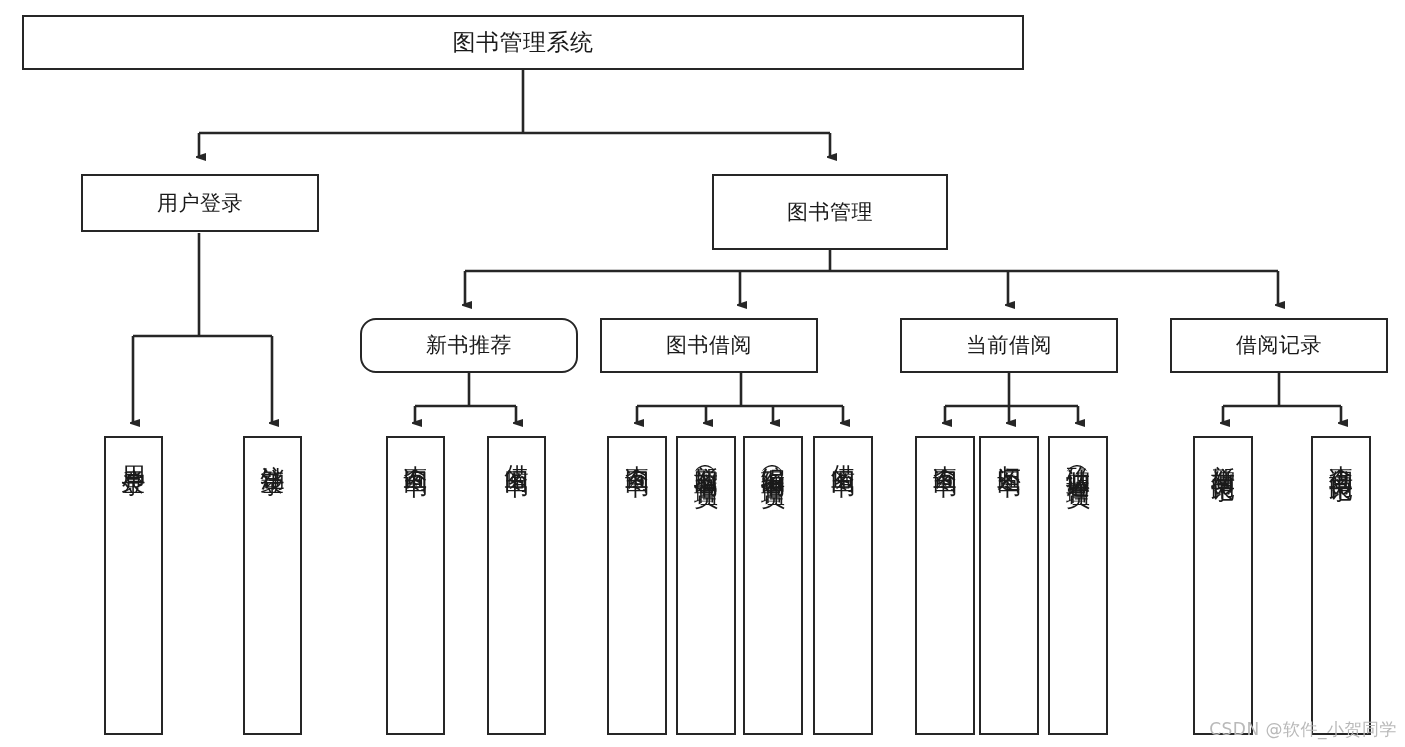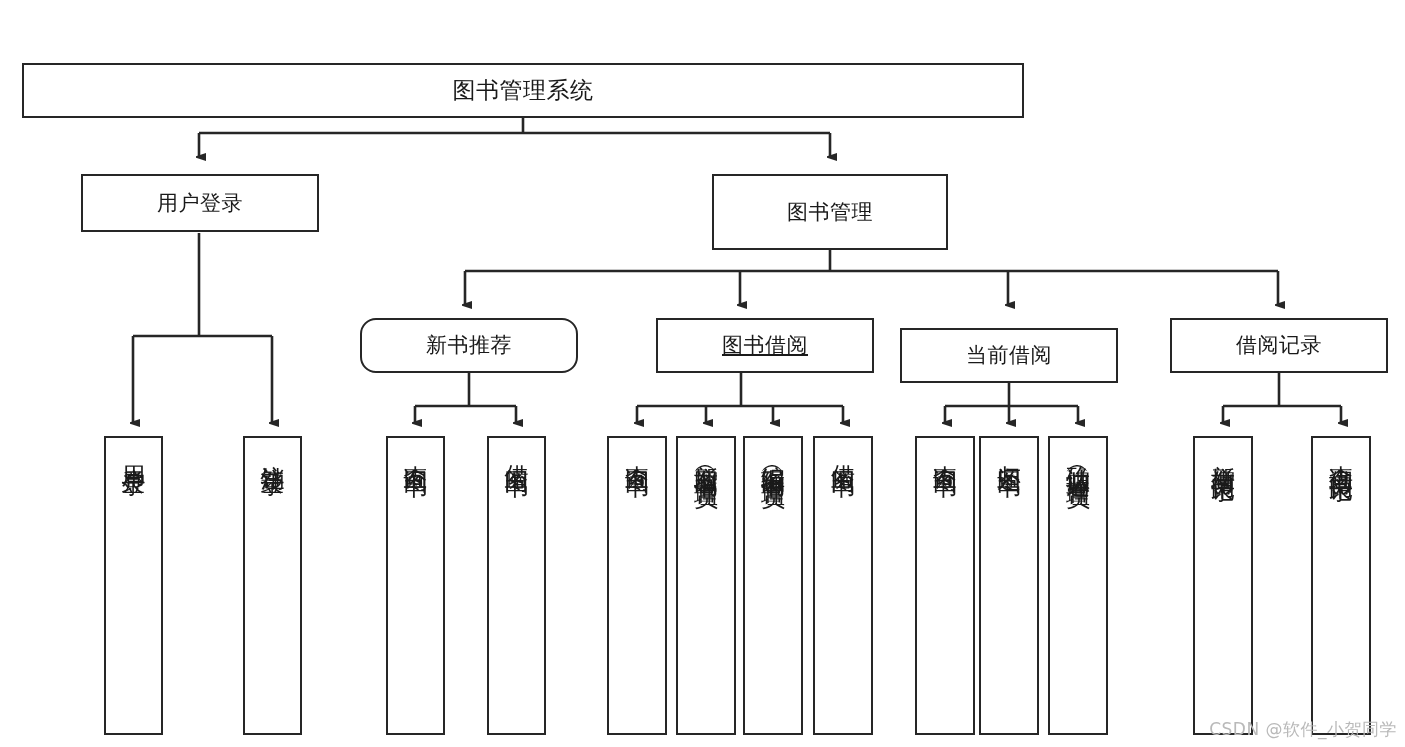--- a/index.html
+++ b/index.html
@@ -123,38 +123,38 @@
       <path d="M1009,406 L1009,423" marker-end="url(#arrow)"></path>
       <path d="M1078,406 L1078,423" marker-end="url(#arrow)"></path>
 
       <path d="M1279,373 L1279,406"></path>
       <path d="M1223,406 L1341,406"></path>
       <path d="M1223,406 L1223,423" marker-end="url(#arrow)"></path>
       <path d="M1341,406 L1341,423" marker-end="url(#arrow)"></path>
     </g>
   </svg>
 
-  <div class="node horiz root" style="left:22px; top:15px; width:1002px; height:55px;margin-top:48px;">
+  <div class="node horiz root" style="left:22px; top:15px; width:1002px; height:55px;">
     <span class="node-label">图书管理系统</span>
   </div>
 
   <div class="node horiz" style="left:81px; top:174px; width:238px; height:58px;">
     <span class="node-label">用户登录</span>
   </div>
   <div class="node horiz" style="left:712px; top:174px; width:236px; height:76px;">
     <span class="node-label">图书管理</span>
   </div>
 
   <div class="node horiz" style="left:360px; top:318px; width:218px; height:55px;border-radius:16px;">
     <span class="node-label">新书推荐</span>
   </div>
-  <div class="node horiz" style="left:656px; top:318px; width:218px; height:55px;text-decoration:underline;">
+  <div class="node horiz" style="left:600px; top:318px; width:218px; height:55px;">
     <span class="node-label">图书借阅</span>
   </div>
-  <div class="node horiz" style="left:900px; top:328px; width:218px; height:55px;">
+  <div class="node horiz" style="left:900px; top:318px; width:218px; height:55px;">
     <span class="node-label">当前借阅</span>
   </div>
   <div class="node horiz" style="left:1170px; top:318px; width:218px; height:55px;">
     <span class="node-label">借阅记录</span>
   </div>
 
   <div class="node vert" style="left:104px; top:436px; width:59px; height:299px;">
     <span class="node-label">用户登录</span>
   </div>
   <div class="node vert" style="left:243px; top:436px; width:59px; height:299px;">

